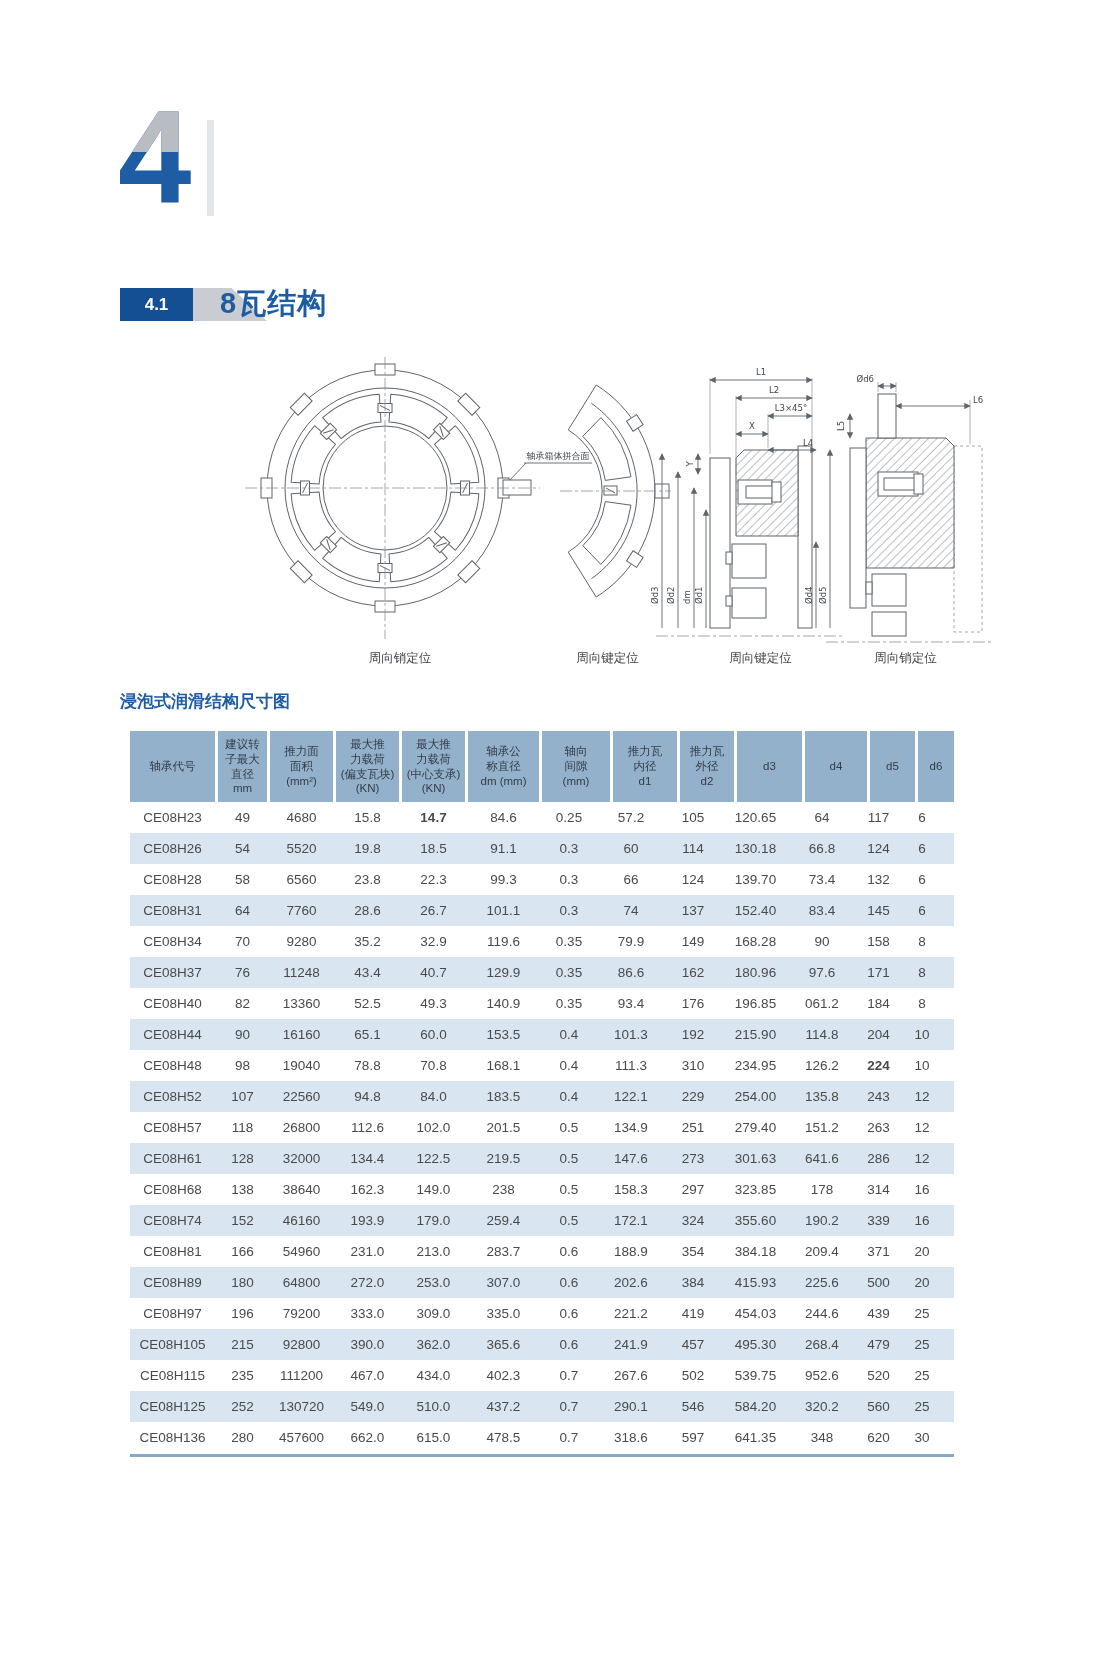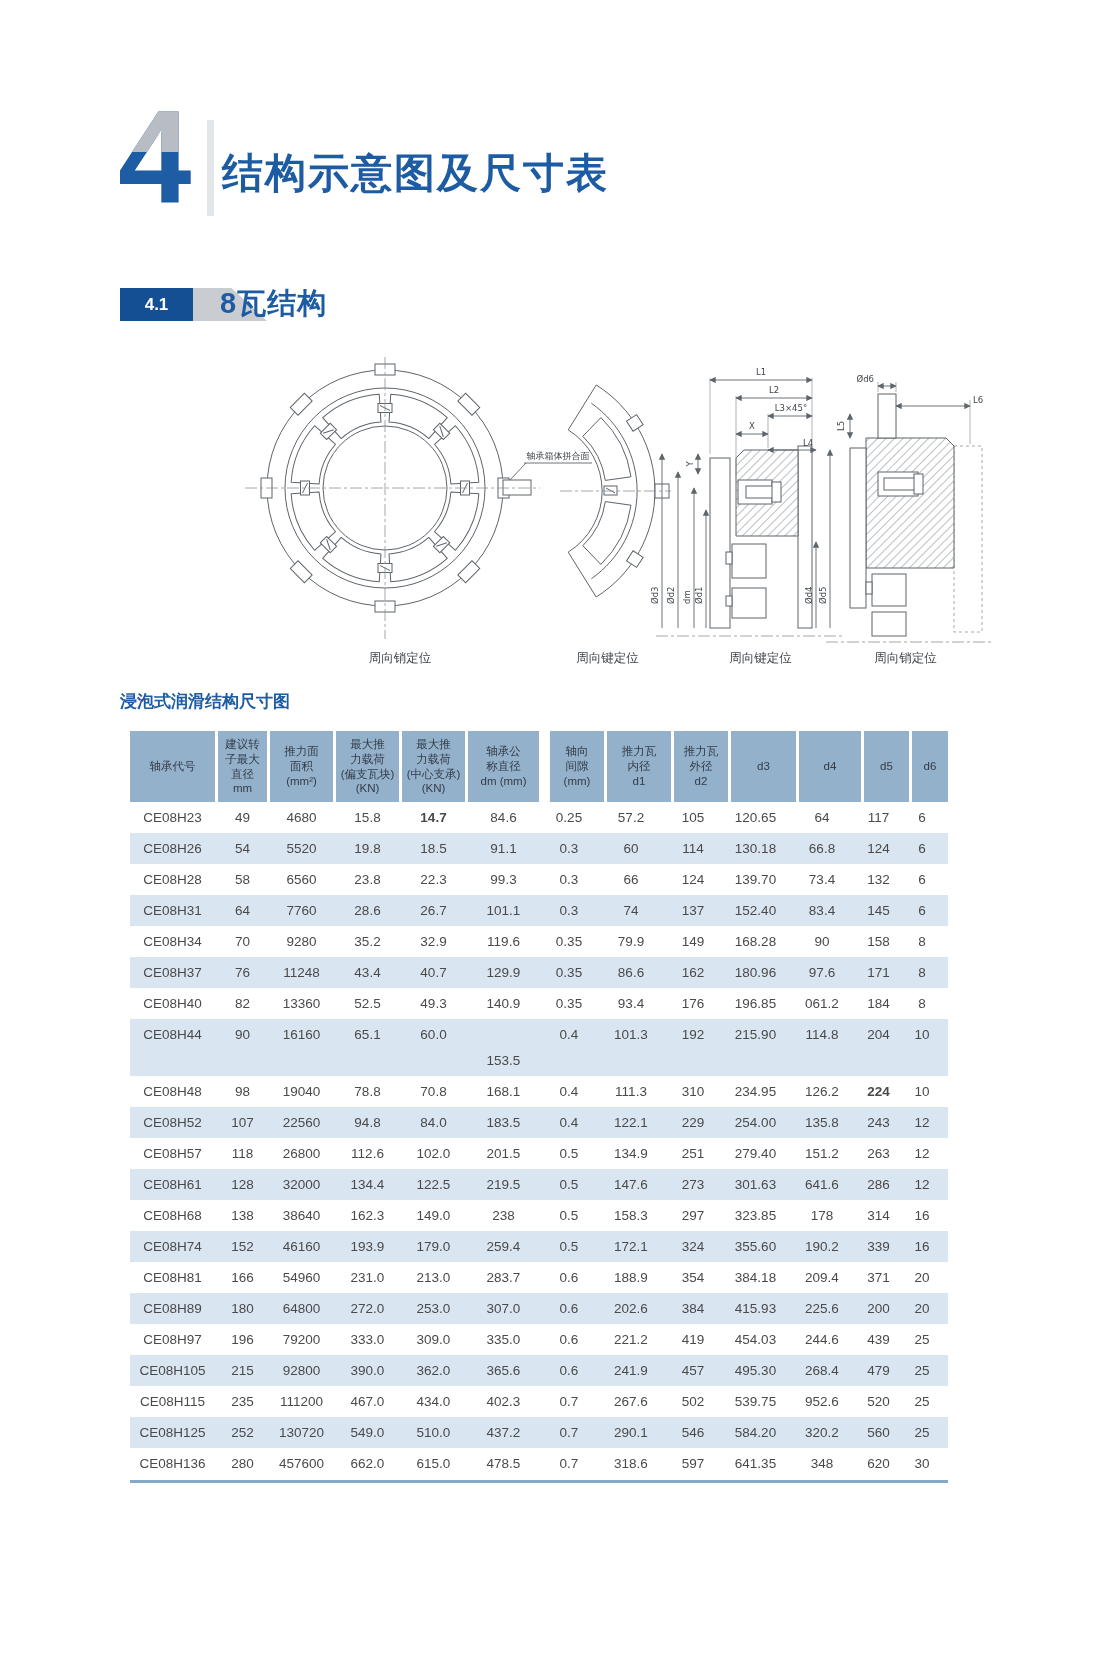--- a/index.html
+++ b/index.html
@@ -55,21 +55,20 @@
 </head>
 <body>
 
 <div id="page">
 
   <div class="big-num">
     <span class="blue">4</span>
     <span class="gray">4</span>
   </div>
   <div class="chap-divider"></div>
-  <div class="chap-title">结构示意图及尺寸表</div>
 
   <div class="sec-badge">
     <span>4.1</span>
   </div>
   <div class="sec-flag"></div>
   <div class="sec-title">8瓦结构</div>
 
   <svg class="fig" style="left:240px;top:355px" width="360" height="292" viewBox="0 0 360 292">
     <circle cx="145" cy="133" r="118" class="dwf"></circle>
     <g>
@@ -294,21 +293,21 @@
 力载荷
 (偏支瓦块)
 (KN)</div>
         <div class="th" style="width: 63px;">最大推
 力载荷
 (中心支承)
 (KN)</div>
         <div class="th" style="width: 71px;">轴承公
 称直径
 dm (mm)</div>
-        <div class="th" style="width: 54px; margin-left: 8px;">轴向
+        <div class="th" style="width: 68px;">轴向
 间隙
 (mm)</div>
         <div class="th" style="width: 64px;">推力瓦
 内径
 d1</div>
         <div class="th" style="width: 54px;">推力瓦
 外径
 d2</div>
         <div class="th" style="width: 65px;">d3</div>
         <div class="th" style="width: 62px;">d4</div>
@@ -420,21 +419,21 @@
           <div class="td" style="width: 62px;">061.2</div>
           <div class="td" style="width: 45px;">184</div>
           <div class="td" style="width: 36px;">8</div>
         </div>
         <div class="tr alt">
           <div class="td" style="width: 85px;">CE08H44</div>
           <div class="td" style="width: 49px;">90</div>
           <div class="td" style="width: 63px;">16160</div>
           <div class="td" style="width: 63px;">65.1</div>
           <div class="td" style="width: 63px;">60.0</div>
-          <div class="td" style="width: 71px; margin-top: 26px;">153.5</div>
+          <div class="td" style="width: 71px;">153.5</div>
           <div class="td" style="width: 54px;">0.4</div>
           <div class="td" style="width: 64px;">101.3</div>
           <div class="td" style="width: 54px;">192</div>
           <div class="td" style="width: 65px;">215.90</div>
           <div class="td" style="width: 62px;">114.8</div>
           <div class="td" style="width: 45px;">204</div>
           <div class="td" style="width: 36px;">10</div>
         </div>
         <div class="tr">
           <div class="td" style="width: 85px;">CE08H48</div>
@@ -546,21 +545,21 @@
           <div class="td" style="width: 49px;">180</div>
           <div class="td" style="width: 63px;">64800</div>
           <div class="td" style="width: 63px;">272.0</div>
           <div class="td" style="width: 63px;">253.0</div>
           <div class="td" style="width: 71px;">307.0</div>
           <div class="td" style="width: 54px;">0.6</div>
           <div class="td" style="width: 64px;">202.6</div>
           <div class="td" style="width: 54px;">384</div>
           <div class="td" style="width: 65px;">415.93</div>
           <div class="td" style="width: 62px;">225.6</div>
-          <div class="td" style="width: 45px;">200</div>
+          <div class="td" style="width: 45px;">500</div>
           <div class="td" style="width: 36px;">20</div>
         </div>
         <div class="tr">
           <div class="td" style="width: 85px;">CE08H97</div>
           <div class="td" style="width: 49px;">196</div>
           <div class="td" style="width: 63px;">79200</div>
           <div class="td" style="width: 63px;">333.0</div>
           <div class="td" style="width: 63px;">309.0</div>
           <div class="td" style="width: 71px;">335.0</div>
           <div class="td" style="width: 54px;">0.6</div>

